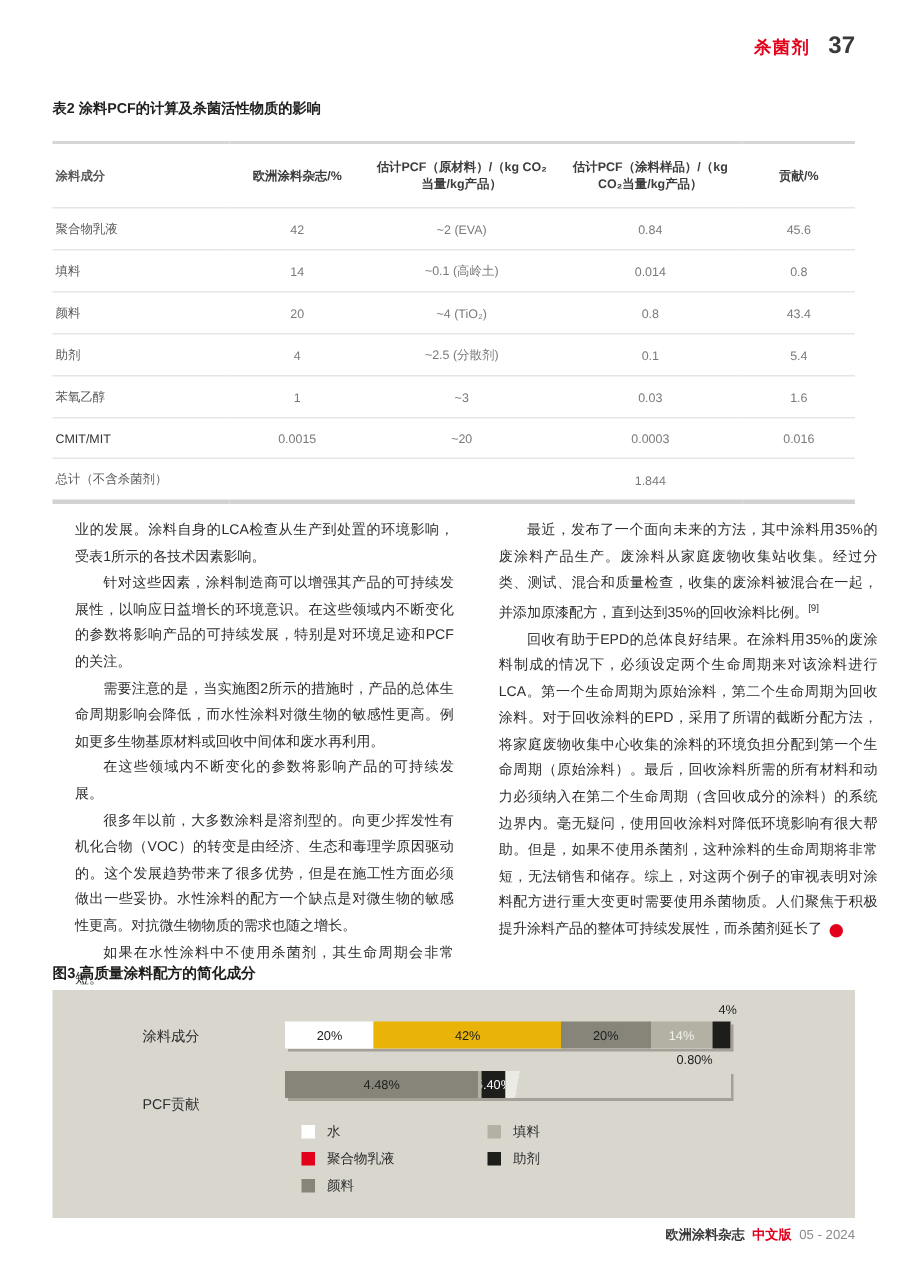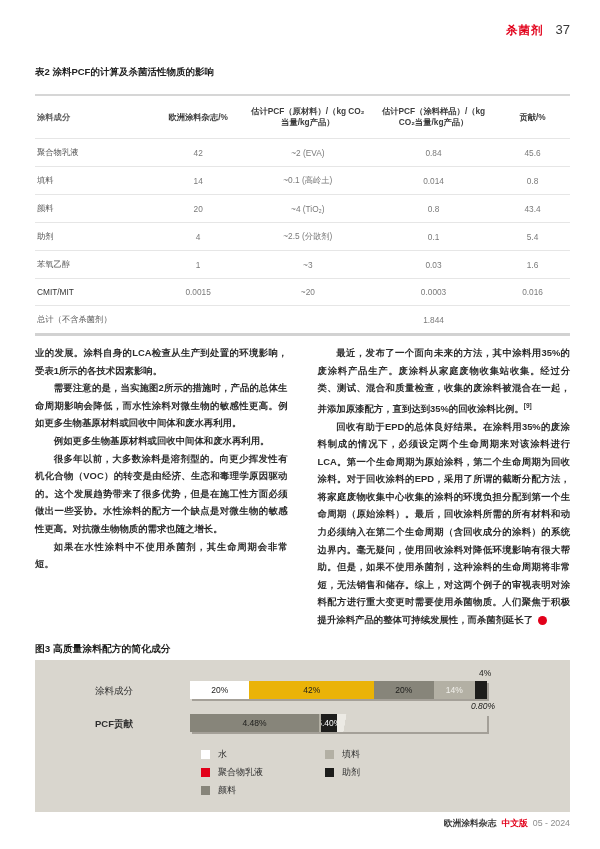--- a/index.html
+++ b/index.html
@@ -3,34 +3,34 @@
 <meta charset="utf-8">
 <style>
   * { margin:0; padding:0; box-sizing:border-box; }
   html,body { background:#ffffff; }
   body { font-family:"Liberation Sans","DejaVu Sans",sans-serif; }
   .page { position:relative; width:600px; height:849px; background:#ffffff; overflow:hidden;padding-left:24px; }
 
   
   .page-header { position:absolute; top:22px; right:30px; display:flex; align-items:baseline; gap:12px; }
   .section-tag { color:#e2001a; font-weight:bold; font-size:11.5px; letter-spacing:1px; }
-  .page-num { color:#3a3a3a; font-size:13px; }
+  .page-num { color:#3a3a3a; font-size:16px;font-weight:bold; }
 
   
   .table-title { position:absolute; left:35px; top:66px; font-size:9.5px; font-weight:bold; color:#222; }
   .pcf-table { position:absolute; left:35px; top:94px; width:535px; border-collapse:collapse;
                border-top:2px solid #d6d6d6; border-bottom:3px solid #d2d2d2; }
   .pcf-table th { font-size:8.3px; font-weight:bold; color:#3c3c3c; padding:10px 4px; text-align:center; vertical-align:middle; line-height:1.35; }
   .pcf-table td { font-size:8.3px; color:#7a7a7a; padding:8px 4px; text-align:center; border-top:1px solid #e6e6e6; }
   .pcf-table th:first-child, .pcf-table td:first-child { text-align:left; padding-left:2px; color:#5a5a5a; }
   .pcf-table tr.row-bold td:first-child { font-weight:normal; color:#333; }
   .col-name{width:22%;} .col-amt{width:17%;} .col-raw{width:24%;} .col-sample{width:23%;} .col-contrib{width:14%;}
 
   
-  .text-columns { position:absolute; left:35px; top:344px; width:535px; display:flex; gap:30px;font-weight:bold; }
+  .text-columns { position:absolute; left:50px; top:344px; width:535px; display:flex; gap:30px; }
   .text-col { width:261px; font-size:9.4px; line-height:17.6px; color:#2e2e2e; text-align:justify; }
   .text-col p { text-indent:2em; }
   .text-col p.no-indent { text-indent:0; }
   .text-col sup { font-size:6.5px; color:#2e2e2e; }
   .continue-icon { display:inline-block; width:9px; height:9px; background:#e2001a; border-radius:50%;
                    color:#fff; font-size:6.5px; line-height:9px; text-align:center; vertical-align:baseline; margin-left:2px; }
 
   
   .figure-caption { position:absolute; left:35px; top:643px; font-size:9.8px; font-weight:bold; color:#1d1d1b; }
   .chart-panel { position:absolute; left:35px; top:660px; width:535px; height:152px; background:#d9d6ce; }
@@ -137,22 +137,23 @@
         <td></td>
         <td>1.844</td>
         <td></td>
       </tr>
     </tbody>
   </table>
 
   <div class="text-columns">
     <div class="text-col">
       <p class="no-indent">业的发展。涂料自身的LCA检查从生产到处置的环境影响，受表1所示的各技术因素影响。</p>
+      <p>针对这些因素，涂料制造商可以增强其产品的可持续发展性，以响应日益增长的环境意识。在这些领域内不断变化的参数将影响产品的可持续发展，特别是对环境足迹和PCF的关注。</p>
       <p>需要注意的是，当实施图2所示的措施时，产品的总体生命周期影响会降低，而水性涂料对微生物的敏感性更高。例如更多生物基原材料或回收中间体和废水再利用。</p>
-      <p>例如更多生物基原材料或回收中间体和废水再利用。</p>
+      <p>在这些领域内不断变化的参数将影响产品的可持续发展。</p>
       <p>很多年以前，大多数涂料是溶剂型的。向更少挥发性有机化合物（VOC）的转变是由经济、生态和毒理学原因驱动的。这个发展趋势带来了很多优势，但是在施工性方面必须做出一些妥协。水性涂料的配方一个缺点是对微生物的敏感性更高。对抗微生物物质的需求也随之增长。</p>
       <p>如果在水性涂料中不使用杀菌剂，其生命周期会非常短。</p>
     </div>
     <div class="text-col">
       <p><span>最近，发布了一个面向未来的方法，其中涂料用35%的废涂料产品生产。废涂料从家庭废物收集站收集。经过分类、测试、混合和质量检查，收集的废涂料被混合在一起，并添加原漆配方，直到达到35%的回收涂料比例。</span><sup>[9]</sup></p>
       <p><span>回收有助于EPD的总体良好结果。在涂料用35%的废涂料制成的情况下，必须设定两个生命周期来对该涂料进行LCA。第一个生命周期为原始涂料，第二个生命周期为回收涂料。对于回收涂料的EPD，采用了所谓的截断分配方法，将家庭废物收集中心收集的涂料的环境负担分配到第一个生命周期（原始涂料）。最后，回收涂料所需的所有材料和动力必须纳入在第二个生命周期（含回收成分的涂料）的系统边界内。毫无疑问，使用回收涂料对降低环境影响有很大帮助。但是，如果不使用杀菌剂，这种涂料的生命周期将非常短，无法销售和储存。综上，对这两个例子的审视表明对涂料配方进行重大变更时需要使用杀菌物质。人们聚焦于积极提升涂料产品的整体可持续发展性，而杀菌剂延长了</span> <span class="continue-icon">❯</span></p>
     </div>
   </div>
 
   <div class="figure-caption">图3 高质量涂料配方的简化成分</div>
@@ -165,28 +166,28 @@
         <div class="seg seg-white" style="width: 20%;">20%</div>
         <div class="seg seg-red" style="width: 42%;">42%</div>
         <div class="seg seg-dgray" style="width: 20%;">20%</div>
         <div class="seg seg-lgray" style="width: 14%;">14%</div>
         <div class="seg seg-black" style="width: 4%;"></div>
       </div>
       <span class="bar-out-label" style="left:444px; top:-13px;">4%</span>
     </div>
 
     <div class="bar-row" style="top:54px; width:535px;">
-      <span class="bar-row-label" style="top:4px;font-weight:bold;">PCF贡献</span>
+      <span class="bar-row-label" style="top:16px;">PCF贡献</span>
       <div class="bar-track">
         <div class="seg seg-dgray" style="width: 43.4%;">4.48%</div>
         <div class="seg seg-lgray" style="width: 0.8%;"></div>
         <div class="seg seg-black" style="width: 5.4%;">5.40%</div>
         <div class="bar-end-wedge"></div>
       </div>
-      <span class="bar-out-label" style="left:436px; top:-13px;font-style:italic;">0.80%</span>
+      <span class="bar-out-label" style="left:416px; top:-13px;">0.80%</span>
     </div>
 
     <div class="legend">
       <div class="legend-col">
         <div class="legend-item">
           <span class="swatch" style="background:#ffffff;"></span>
           <span class="legend-label">水</span>
         </div>
         <div class="legend-item">
           <span class="swatch" style="background:#e2001a;"></span>

